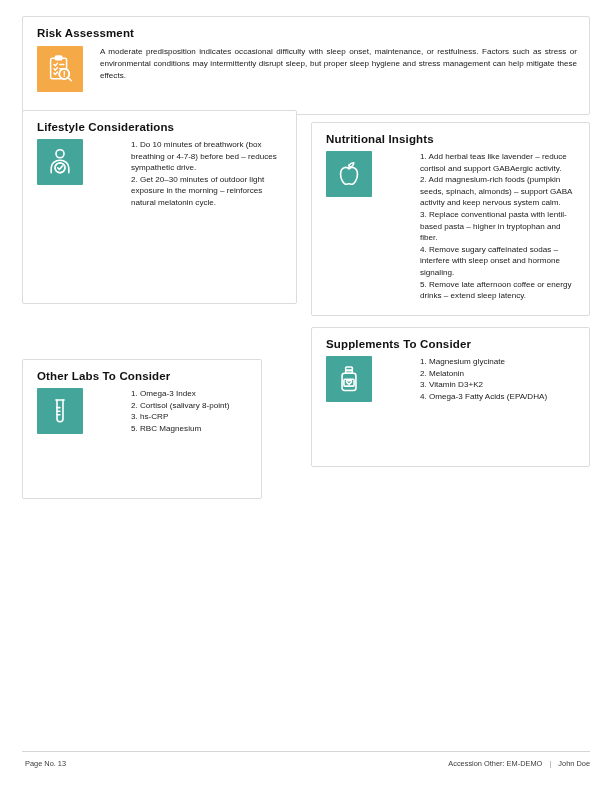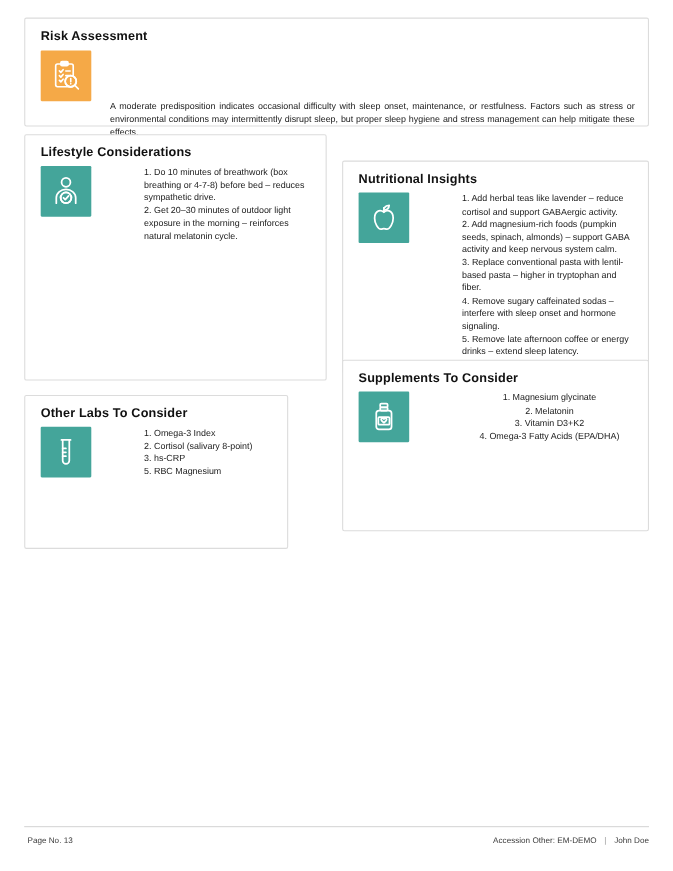--- a/index.html
+++ b/index.html
@@ -27,24 +27,24 @@
   
   .card {
     position: absolute;
     box-sizing: border-box;
     background: #ffffff;
     border: 1px solid #dcdcdc;
     border-radius: 2px;
   }
 
   .card-risk      { left: 22px;  top: 16px;  width: 568px; height: 99px; }
-  .card-lifestyle { left: 22px;  top: 122px; width: 275px; height: 224px; }
-  .card-nutrition { left: 311px; top: 122px; width: 279px; height: 194px; margin-top: 24px; }
+  .card-lifestyle { left: 22px;  top: 110px; width: 275px; height: 194px; }
+  .card-nutrition { left: 311px; top: 122px; width: 279px; height: 194px; }
   .card-labs      { left: 22px;  top: 327px; width: 240px; height: 140px; margin-top: 32px; }
-  .card-supp      { left: 311px; top: 327px; width: 279px; height: 156px; text-align: center; }
+  .card-supp      { left: 311px; top: 327px; width: 279px; height: 140px; }
 
   .card-title {
     position: absolute;
     left: 14px;
     top: 10px;
     font-size: 11.5px;
     font-weight: bold;
     letter-spacing: 0.15px;
     color: #111111;
     white-space: nowrap;
@@ -74,21 +74,20 @@
   .icon-tile svg { display: block; }
 
   
   .risk-text {
     margin-left: 17px;
     font-size: 8.1px;
     line-height: 12.1px;
     text-align: justify;
     color: #1a1a1a;
     flex: 1 1 auto;
-    margin-top: 45px;
   }
 
   .list-text {
     margin-left: 16px;
     font-size: 8.1px;
     line-height: 11.6px;
     color: #1a1a1a;
     flex: 1 1 auto;
   }
   .list-text .line { display: block; }

